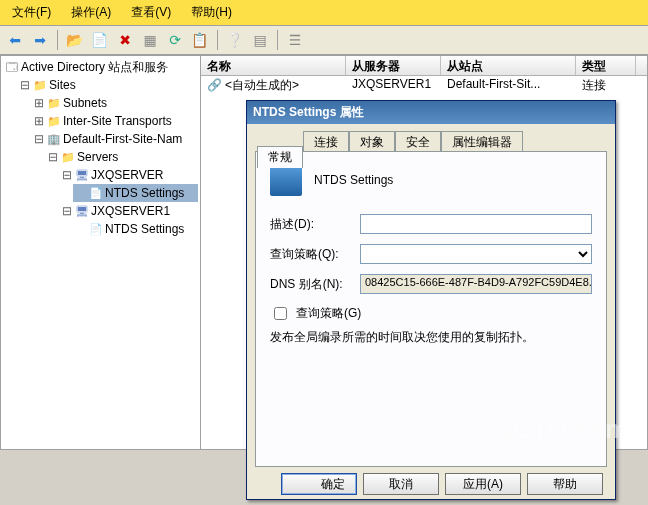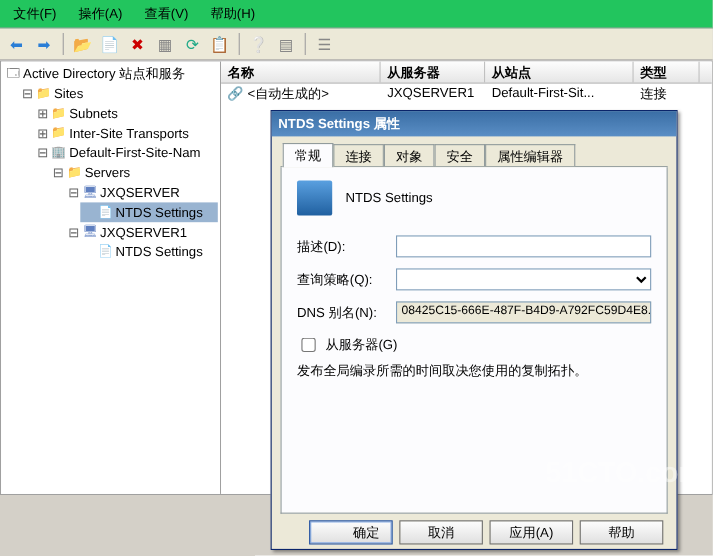--- a/index.html
+++ b/index.html
@@ -7,21 +7,21 @@
     margin: 0;
     font-family: "Microsoft YaHei", "SimSun", Tahoma, Arial, sans-serif;
     font-size: 12px;
     background: #d4d0c8;
     width: 648px;
     height: 505px;
     overflow: hidden;
     position: relative;
   }
   .menubar {
-    background: #22c55e;
+    background: #fde047;
     border-bottom: 1px solid #a0a0a0;
     padding: 2px 4px;
     display: flex;
     gap: 4px;
   }
   .menubar-item { padding: 2px 8px; cursor: default; }
   .toolbar {
     background: #ece9d8;
     border-bottom: 1px solid #a0a0a0;
     padding: 3px 4px;
@@ -101,21 +101,21 @@
   .tab {
     border: 1px solid #919b9c;
     border-bottom: none;
     background: #ece9d8;
     padding: 2px 10px 0 10px;
     margin-right: 0px;
     position: relative;
     top: 1px;
     height: 20px;
   }
-  .tab.active { background: #fcfcfe; height:22px; top:0; }
+  .tab.active { background: #fcfcfe; height:22px; top:16px; }
   .tabpanel {
     border: 1px solid #919b9c;
     border-top: none;
     background: #fcfcfe;
     flex: 1;
     padding: 12px 14px;
   }
   .header-row { display:flex; align-items:center; gap:12px; margin-bottom:18px; }
   .big-icon {
     width: 32px; height: 32px;
@@ -148,21 +148,21 @@
   .btn {
     width: 76px; height:22px;
     border: 1px solid #707070;
     background: linear-gradient(#fdfdfd,#e0e0e0);
     font-size:12px;
     display:flex; align-items:center; justify-content:center;
   }
   .btn.default { border: 1px solid #2050a0; box-shadow: inset 0 0 0 1px #89ade4; padding-left: 28px; }
 
   .watermark {
-    position:absolute; right:8px; bottom:60px;
+    position:absolute; right:20px; bottom:60px;
     color: rgba(255,255,255,0.45); font-size:26px; font-weight:bold;
     pointer-events:none;
   }
 </style>
 </head>
 <body>
 
 <div class="menubar">
   <div class="menubar-item">文件(F)</div>
   <div class="menubar-item">操作(A)</div>
@@ -296,21 +296,21 @@
       <div class="field-row">
         <div class="field-label">查询策略(Q):</div>
         <select class="field-input"></select>
       </div>
       <div class="field-row">
         <div class="field-label">DNS 别名(N):</div>
         <div class="dns-value">08425C15-666E-487F-B4D9-A792FC59D4E8._msdcs.</div>
       </div>
       <div class="check-row">
         <input type="checkbox" style="">
-        <span>从服务器(G)</span>
+        <span>查询策略(G)</span>
       </div>
       <div class="note">发布全局编录所需的时间取决您使用的复制拓扑。</div>
     </div>
     <div class="button-row">
       <div class="btn default">确定</div>
       <div class="btn">取消</div>
       <div class="btn">应用(A)</div>
       <div class="btn">帮助</div>
     </div>
   </div>

